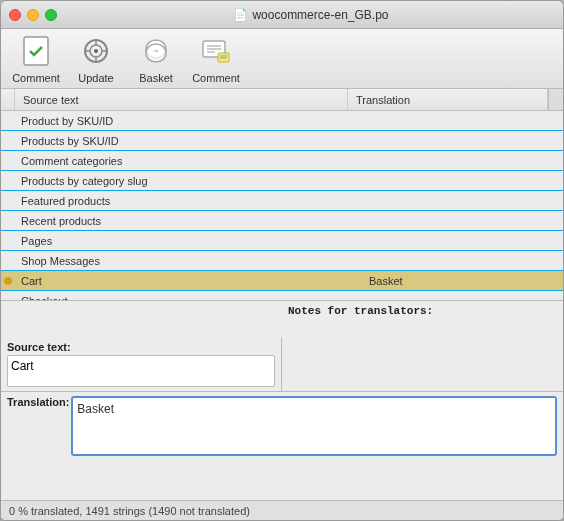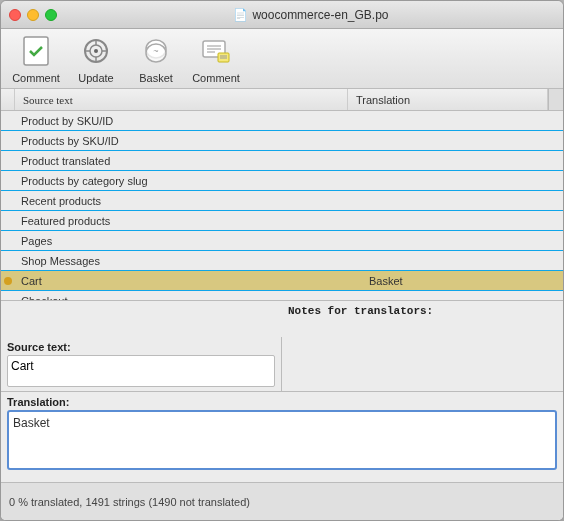--- a/index.html
+++ b/index.html
@@ -107,21 +107,21 @@
       flex-shrink: 0;
     }
     .table-header-cell {
       padding: 0 8px;
       display: flex;
       align-items: center;
       font-size: 11px;
       color: #333;
       border-right: 1px solid #ccc;
     }
-    .col-source { flex: 1; font-family: Liberation Serif, serif; }
+    .col-source { flex: 1; }
     .col-translation { width: 200px; }
 
     .table-body {
       overflow-y: auto;
       flex: 1;
     }
     .table-row {
       display: flex;
       border-bottom: 1px solid #0ea5e9;
       height: 20px;
@@ -182,21 +182,21 @@
       background: white;
       border: 2px solid #5a8dd4;
       border-radius: 3px;
       padding: 4px;
       font-size: 12px;
       color: #333;
       resize: none;
       font-family: inherit;
     }
     .status-bar {
-      height: 38px;
+      height: 20px;
       background: #e0e0e0;
       border-top: 1px solid #bbb;
       display: flex;
       align-items: center;
       padding: 0 8px;
       font-size: 11px;
       color: #444;
       flex-shrink: 0;
     }
 
@@ -218,21 +218,21 @@
     .bottom-notes-panel {
       width: 50%;
       display: flex;
       flex-direction: column;
       padding: 4px 6px;
       gap: 2px;
       font-family: Liberation Mono, monospace;
     }
     .bottom-translation-panel {
       display: flex;
-      flex-direction: column;
+      flex-direction: row;
       padding: 4px 6px;
       gap: 2px;
       border-top: 1px solid #bbb;
       flex: 1;
     }
     .source-text-box {
       flex: 1;
       background: white;
       border: 1px solid #bbb;
       border-radius: 2px;
@@ -322,36 +322,36 @@
           <div class="row-source">Product by SKU/ID</div>
           <div class="row-translation"></div>
         </div>
         <div class="table-row">
           <div class="row-indicator"></div>
           <div class="row-source">Products by SKU/ID</div>
           <div class="row-translation"></div>
         </div>
         <div class="table-row">
           <div class="row-indicator"></div>
-          <div class="row-source">Product translated</div>
+          <div class="row-source">Comment categories</div>
           <div class="row-translation"></div>
         </div>
         <div class="table-row">
           <div class="row-indicator"></div>
           <div class="row-source">Products by category slug</div>
           <div class="row-translation"></div>
         </div>
         <div class="table-row">
           <div class="row-indicator"></div>
+          <div class="row-source">Featured products</div>
+          <div class="row-translation"></div>
+        </div>
+        <div class="table-row">
+          <div class="row-indicator"></div>
           <div class="row-source">Recent products</div>
-          <div class="row-translation"></div>
-        </div>
-        <div class="table-row">
-          <div class="row-indicator"></div>
-          <div class="row-source">Featured products</div>
           <div class="row-translation"></div>
         </div>
         <div class="table-row">
           <div class="row-indicator"></div>
           <div class="row-source">Pages</div>
           <div class="row-translation"></div>
         </div>
         <div class="table-row">
           <div class="row-indicator"></div>
           <div class="row-source">Shop Messages</div>

